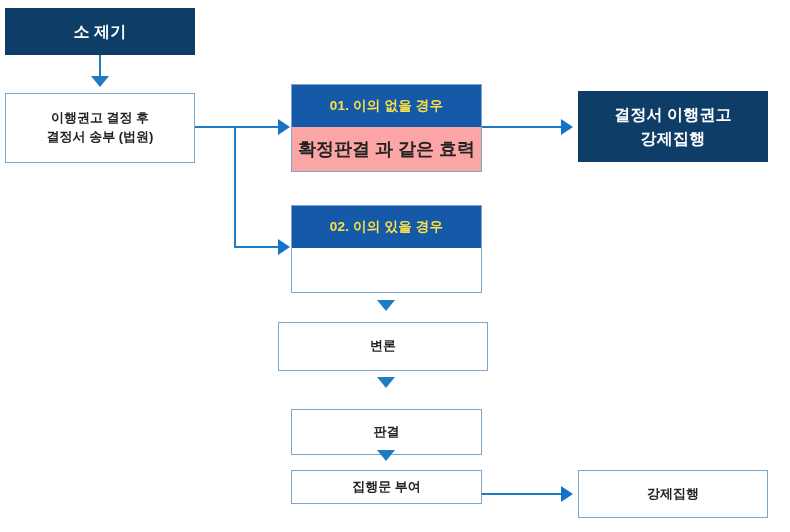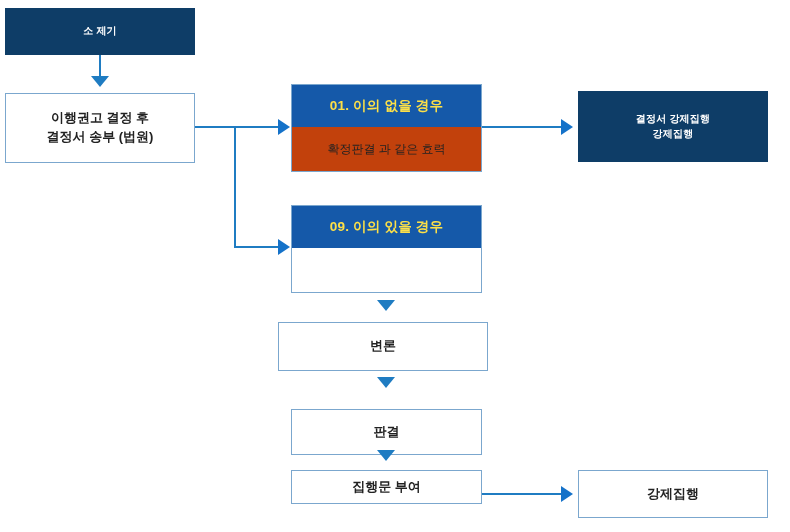--- a/index.html
+++ b/index.html
@@ -28,22 +28,23 @@
     text-align: center;
     line-height: 1.45;
   }
 
   
   .node.navy {
     background: #0e3d67;
     border: 1px solid #0e3d67;
     color: #ffffff;
     font-weight: bold;
-    font-size: 10px;
+    font-size: 16px;
     letter-spacing: .2px;
+    font-family: Liberation Serif, serif;
   }
 
   
   .node.plain {
     background: #ffffff;
     border: 1px solid #7ba7ce;
     color: #222222;
     font-weight: bold;
     font-size: 13px;
   }
@@ -61,24 +62,24 @@
     color: #fde047;
     font-weight: bold;
     font-size: 13.5px;
     display: flex;
     align-items: center;
     justify-content: center;
     letter-spacing: .2px;
   }
   .card-body {
     box-sizing: border-box;
-    background: #c2410c;
+    background: #fca5a5;
     color: #222222;
-    font-weight: normal;
-    font-size: 12px;
+    font-weight: bold;
+    font-size: 18px;
     display: flex;
     align-items: center;
     justify-content: center;
   }
 
   
   .seg {
     position: absolute;
     background: #1f7cc2;
   }
@@ -130,26 +131,26 @@
 
   <div class="card" style="left:291px; top:84px; width:191px; height:88px;">
     <div class="card-header" style="height:42px;">01. 이의 없을 경우</div>
     <div class="card-body" style="height:44px;">확정판결 과 같은 효력</div>
   </div>
 
   <div class="seg h" style="left:482px; top:126px; width:83px;"></div>
   <div class="arrow right" style="left:561px; top:119px;"></div>
 
   <div class="node navy" style="left:578px; top:91px; width:190px; height:71px; flex-direction:column;">
-    <span class="label-line">결정서 강제집행</span>
+    <span class="label-line">결정서 이행권고</span>
     <span class="label-line">강제집행</span>
   </div>
 
   <div class="card" style="left:291px; top:205px; width:191px; height:88px;">
-    <div class="card-header" style="height:42px;">09. 이의 있을 경우</div>
+    <div class="card-header" style="height:42px;">02. 이의 있을 경우</div>
   </div>
 
   <div class="arrow down" style="left:377px; top:300px;"></div>
 
   <div class="node plain" style="left:278px; top:322px; width:210px; height:49px;">
     <span>변론</span>
   </div>
 
   <div class="arrow down" style="left:377px; top:377px;"></div>
 

